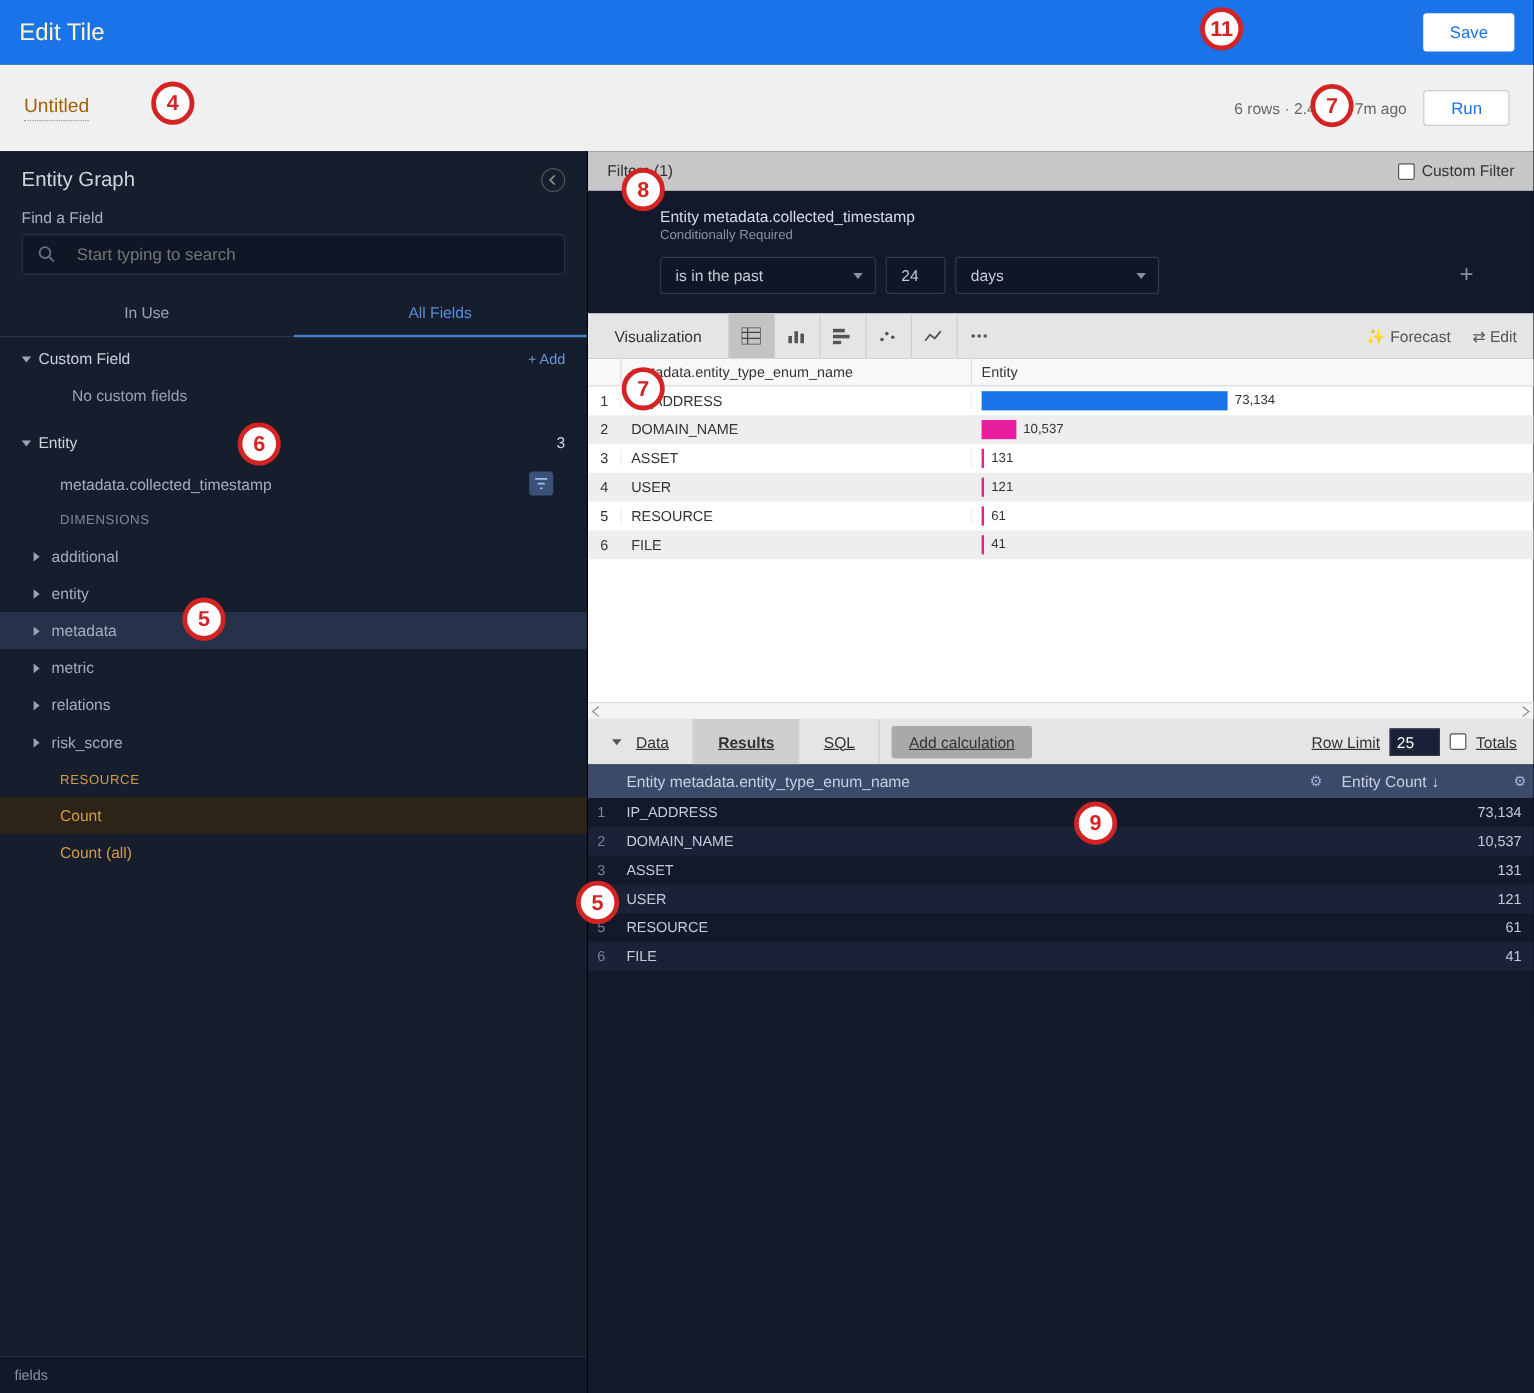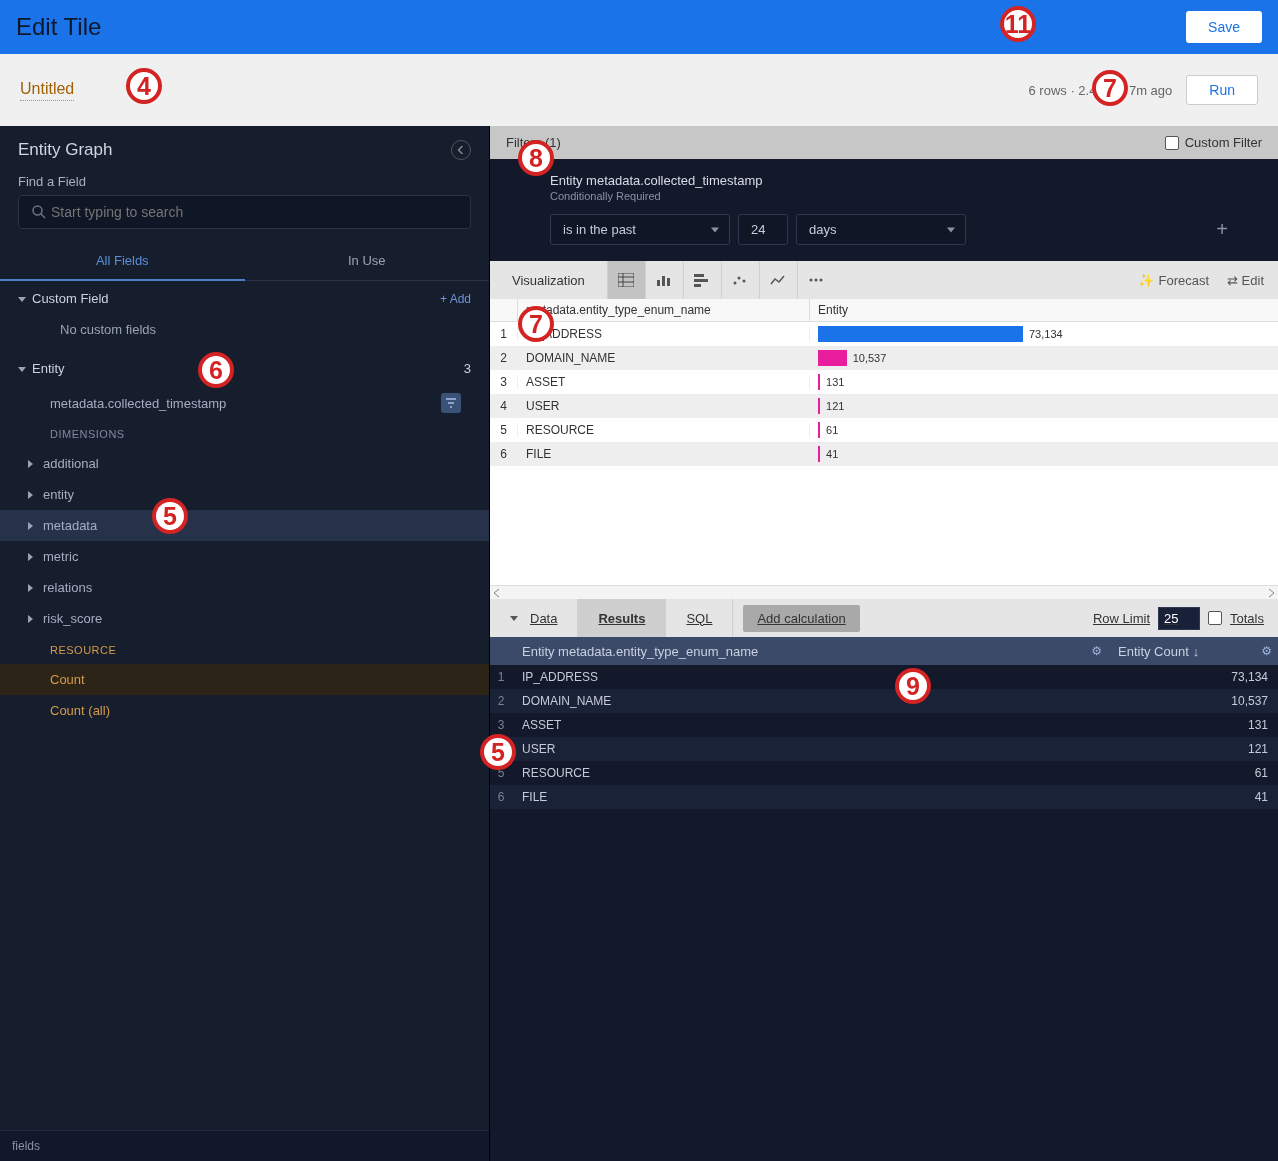--- a/index.html
+++ b/index.html
@@ -1,33 +1,33 @@
 <!DOCTYPE html>
 <html><head>
 <meta charset="utf-8">
 <style>
 * { box-sizing: border-box; margin: 0; padding: 0; }
 body { font-family: Arial, Helvetica, sans-serif; font-size: 13px; background:#0e1420; color:#c5cbd8; width:1278px; height:1161px; overflow:hidden; position:relative; }
 .top-blue { background:#1a73e8; height:54px; display:flex; align-items:center; justify-content:space-between; padding:0 16px; }
-.top-blue .title { color:#0f172a; font-size:24px; }
+.top-blue .title { color:#fef9c3; font-size:20px; }
 .save-btn { background:#fff; color:#1a73e8; border:none; padding:8px 22px; font-size:14px; border-radius:3px; cursor:pointer; }
 .header-gray { background:#f0f0f0; height:72px; display:flex; align-items:center; justify-content:space-between; padding:0 20px; }
 .untitled { color:#a16207; font-size:16px; border-bottom:1px dotted #999; padding-bottom:2px;}
 .header-right { display:flex; align-items:center; gap:14px; }
 .run-meta { color:#666; font-size:13px; }
 .run-btn { background:#fff; border:1px solid #ccc; color:#1a73e8; padding:6px 22px; font-size:14px; border-radius:3px;}
 .main { display:flex; height:calc(1161px - 54px - 72px); }
 .left-panel { width:490px; background:#161d2d; display:flex; flex-direction:column; border-right:1px solid #000;}
 .right-panel { flex:1; background:#13192b; display:flex; flex-direction:column; }
 .panel-header { display:flex; align-items:center; justify-content:space-between; padding:14px 18px; }
 .panel-header .ptitle { color:#d0d5e0; font-size:17px;}
 .circle-btn { width:20px; height:20px; border:1px solid #555; border-radius:50%; display:flex; align-items:center; justify-content:center; color:#888; cursor:pointer;}
 .find-label { padding:0 18px 6px; color:#aab0c0; font-size:13px;}
 .search-wrap { padding:0 18px 12px;}
-.search-box { display:flex; align-items:center; background:#0f1625; border:1px solid #2a3248; border-radius:4px; padding:8px 12px; gap:4px;}
+.search-box { display:flex; align-items:center; background:#0f1625; border:1px solid #2a3248; border-radius:4px; padding:8px 12px; gap:17px;}
 .search-box input { background:transparent; border:none; color:#aab0c0; outline:none; flex:1; font-size:14px;}
 .search-icon { color:#6a7185; font-size:15px;}
 .tabs { display:flex; border-bottom:1px solid #2a3248; }
 .tab { flex:1; text-align:center; padding:12px 0; color:#9aa2b5; font-size:13px; cursor:pointer; position:relative;}
 .tab.active { color:#5a8ddb;}
 .tab.active::after { content:""; position:absolute; left:0; right:0; bottom:-1px; height:2px; background:#4a7fc9;}
 .section-header { display:flex; align-items:center; justify-content:space-between; padding:10px 18px; color:#ccd1dd; font-size:13px; cursor:pointer;}
 .caret { display:inline-block; width:0; height:0; border-left:4px solid transparent; border-right:4px solid transparent; border-top:5px solid #9aa2b5; margin-right:6px; vertical-align:middle;}
 .caret-r { display:inline-block; width:0; height:0; border-top:4px solid transparent; border-bottom:4px solid transparent; border-left:5px solid #9aa2b5; margin-right:10px;}
 .add-link { color:#6c95d9; font-size:12px; cursor:pointer;}
@@ -35,21 +35,21 @@
 .entity-row { display:flex; justify-content:space-between; padding:10px 18px; color:#ccd1dd;}
 .sub-heading { padding:8px 18px 8px 50px; color:#8288a0; font-size:11px; letter-spacing:0.5px;}
 .field-row { display:flex; align-items:center; justify-content:space-between; padding:7px 28px 7px 50px; color:#a7adc0; font-size:13px; cursor:pointer;}
 .filter-chip { width:20px; height:20px; background:#3a5278; border-radius:3px; display:flex; align-items:center; justify-content:center; color:#a5c0e8;}
 .dim-row { display:flex; align-items:center; padding:8px 18px 8px 28px; color:#a7adc0; font-size:13px; cursor:pointer;}
 .dim-row.sel { background:#26324a;}
 .measures-heading { color:#d59b4a; padding:10px 18px 8px 50px; font-size:11px; letter-spacing:0.5px;}
 .measure-row { padding:8px 18px 8px 50px; color:#d59b4a; font-size:13px; cursor:pointer;}
 .measure-row.sel { background:#2d2418;}
 .left-footer { margin-top:auto; padding:8px 12px; color:#8a90a5; font-size:12px; border-top:1px solid #222a3d; background:#11182a;}
-.badge { position:absolute; z-index:50; width:36px; height:36px; border:4px solid #d32323; background:#fff; color:#d32323; border-radius:50%; display:flex; align-items:center; justify-content:center; font-weight:bold; font-size:25px;}
+.badge { position:absolute; z-index:50; width:36px; height:36px; border:4px solid #d32323; background:#fff; color:#d32323; border-radius:50%; display:flex; align-items:center; justify-content:center; font-weight:bold; font-size:18px;}
 .filters-bar { background:#c7c7c7; color:#333; padding:9px 16px; display:flex; align-items:center; justify-content:space-between;}
 .filters-bar .right { display:flex; align-items:center; gap:6px;}
 .checkbox-sq { width:14px; height:14px; border:1px solid #555; background:#fff; border-radius:2px;}
 .filter-body { padding:14px 20px 16px 60px; }
 .filter-title { color:#d8dce8; font-size:13px;}
 .filter-sub { color:#8a90a5; font-size:11px; margin-top:2px;}
 .filter-inputs { display:flex; gap:8px; margin-top:12px; align-items:center;}
 .select-box { background:#0f1625; border:1px solid #2f384e; color:#c5cbd8; padding:7px 40px 7px 12px; border-radius:3px; font-size:13px; position:relative; cursor:pointer;}
 .select-caret { position:absolute; right:10px; top:50%; transform:translateY(-50%); width:0; height:0; border-left:4px solid transparent; border-right:4px solid transparent; border-top:5px solid #8a90a5;}
 .input-box { background:#0f1625; border:1px solid #2f384e; color:#c5cbd8; padding:7px 12px; border-radius:3px; font-size:13px; width:50px;}
@@ -127,22 +127,22 @@
         <span class="search-icon">
           <svg width="16" height="16" viewBox="0 0 16 16">
               <circle cx="6.5" cy="6.5" r="4.5" stroke="#6a7185" stroke-width="1.5" fill="none"></circle>
               <line x1="10" y1="10" x2="14" y2="14" stroke="#6a7185" stroke-width="1.5"></line>
             </svg>
         </span>
         <input placeholder="Start typing to search" style="">
       </div>
     </div>
     <div class="tabs">
+      <div class="tab">In Use</div>
       <div class="tab active">All Fields</div>
-      <div class="tab">In Use</div>
     </div>
     <div class="section-header">
       <span><span class="caret"></span><span>Custom Field</span></span>
       <span class="add-link">+  Add</span>
     </div>
     <div class="no-custom">No custom fields</div>
 
     <div class="entity-row">
       <span><span class="caret"></span><span>Entity</span></span>
       <span>3</span>

